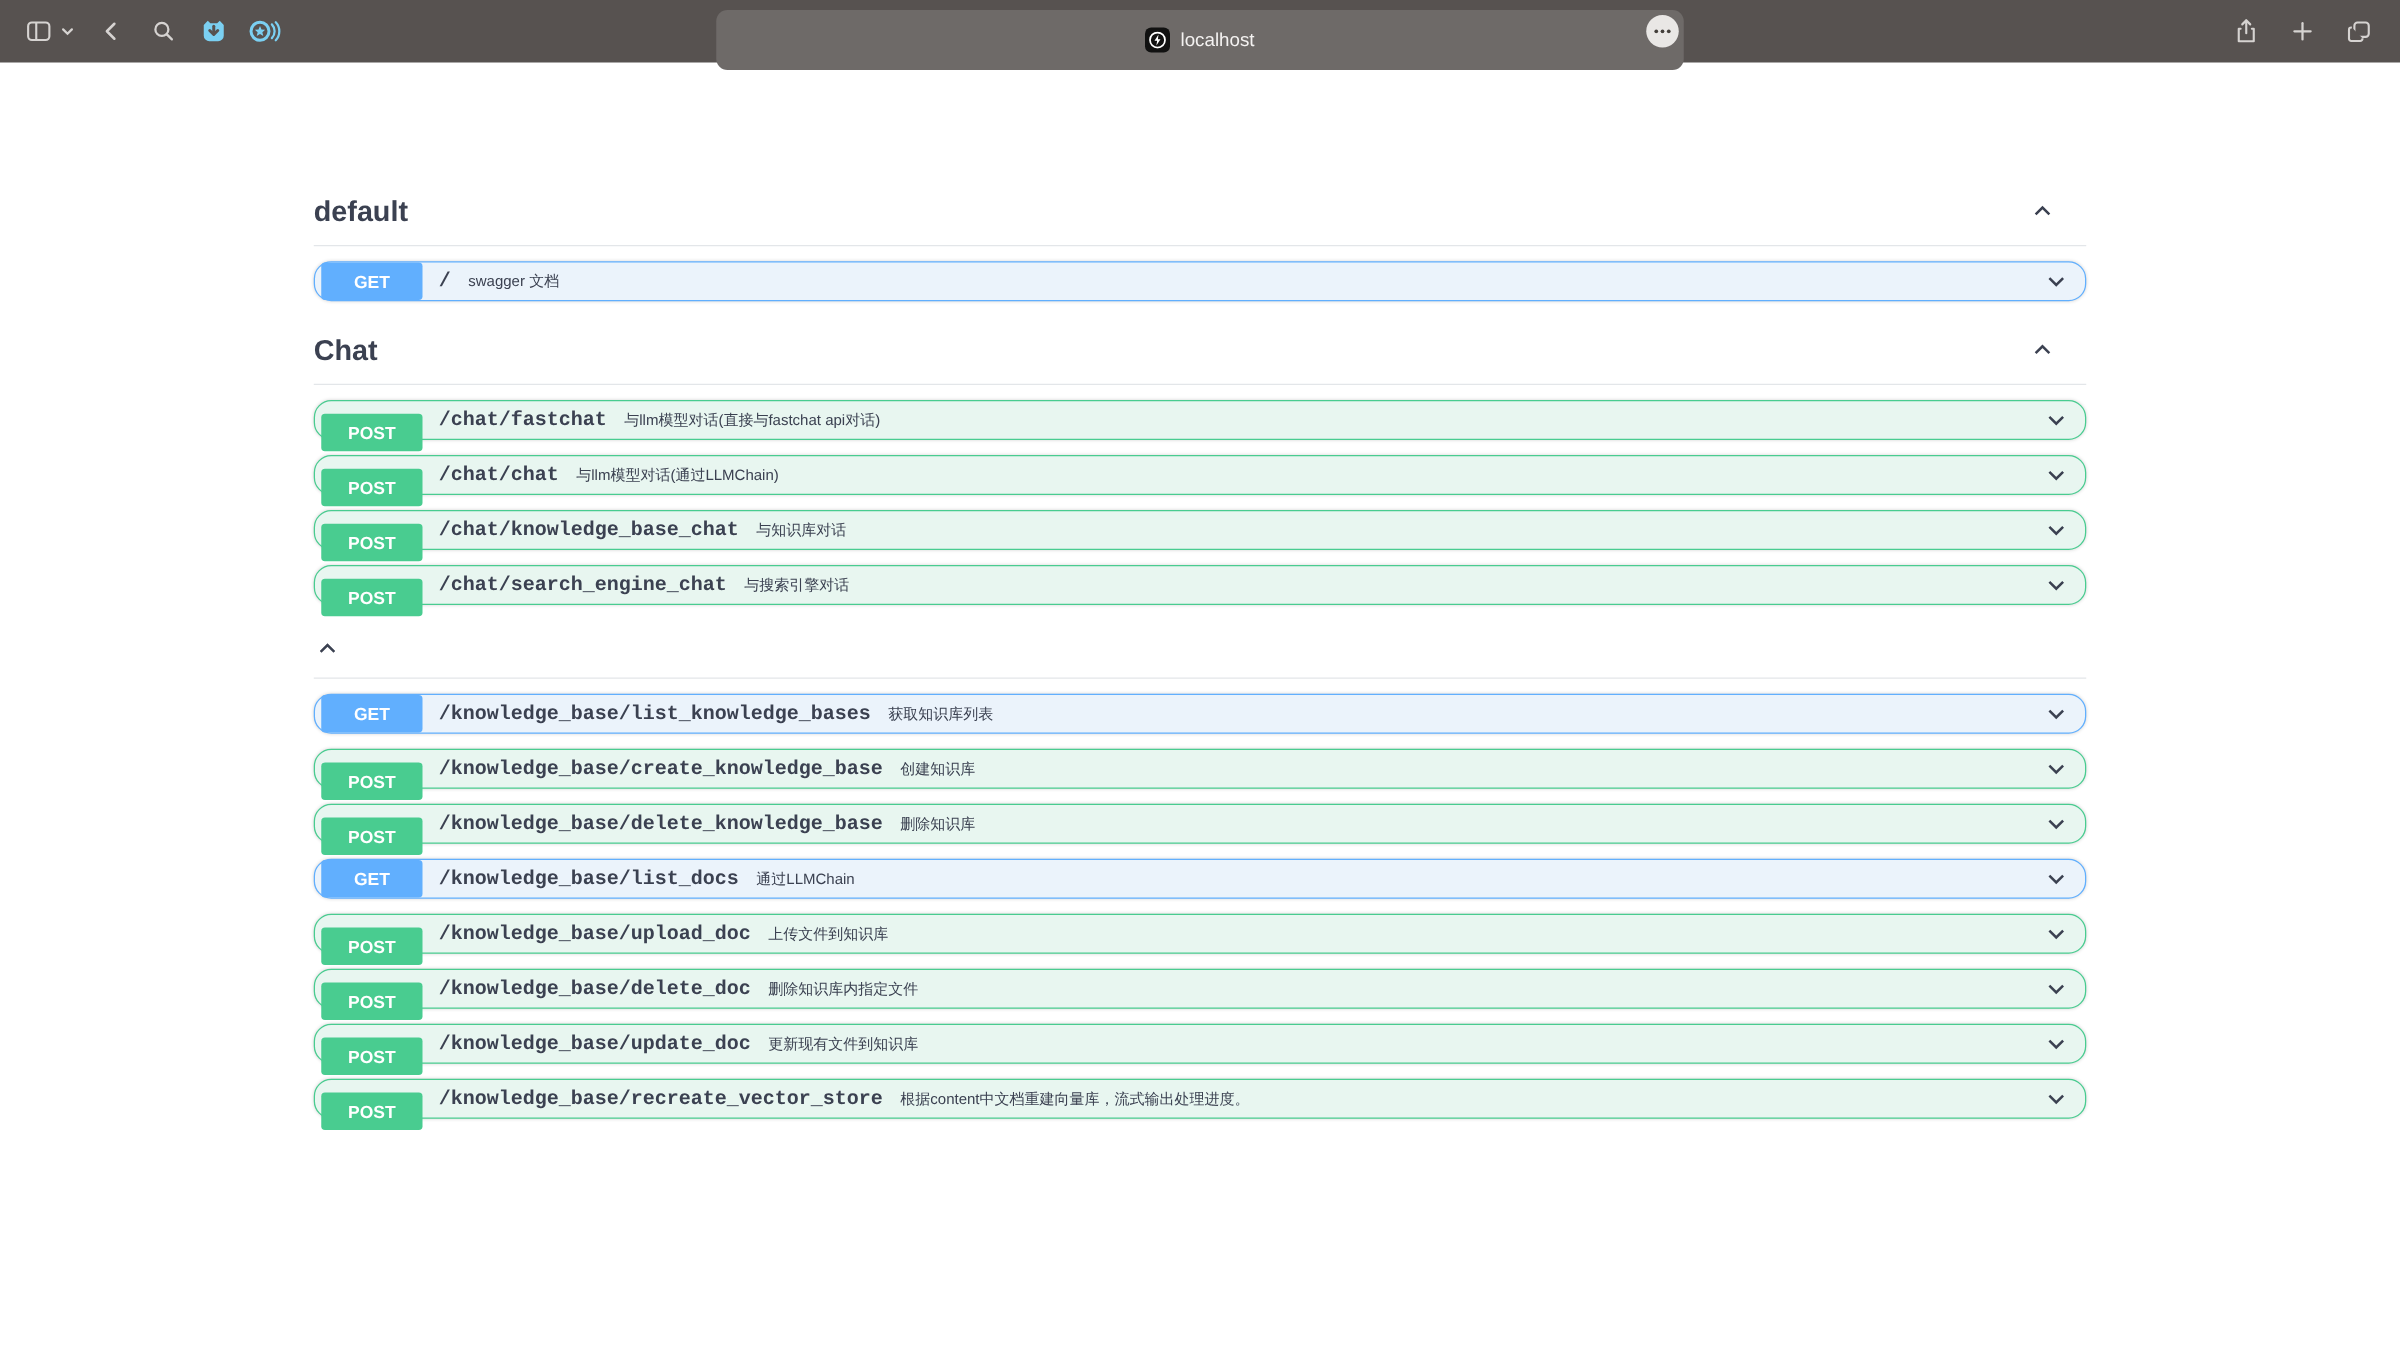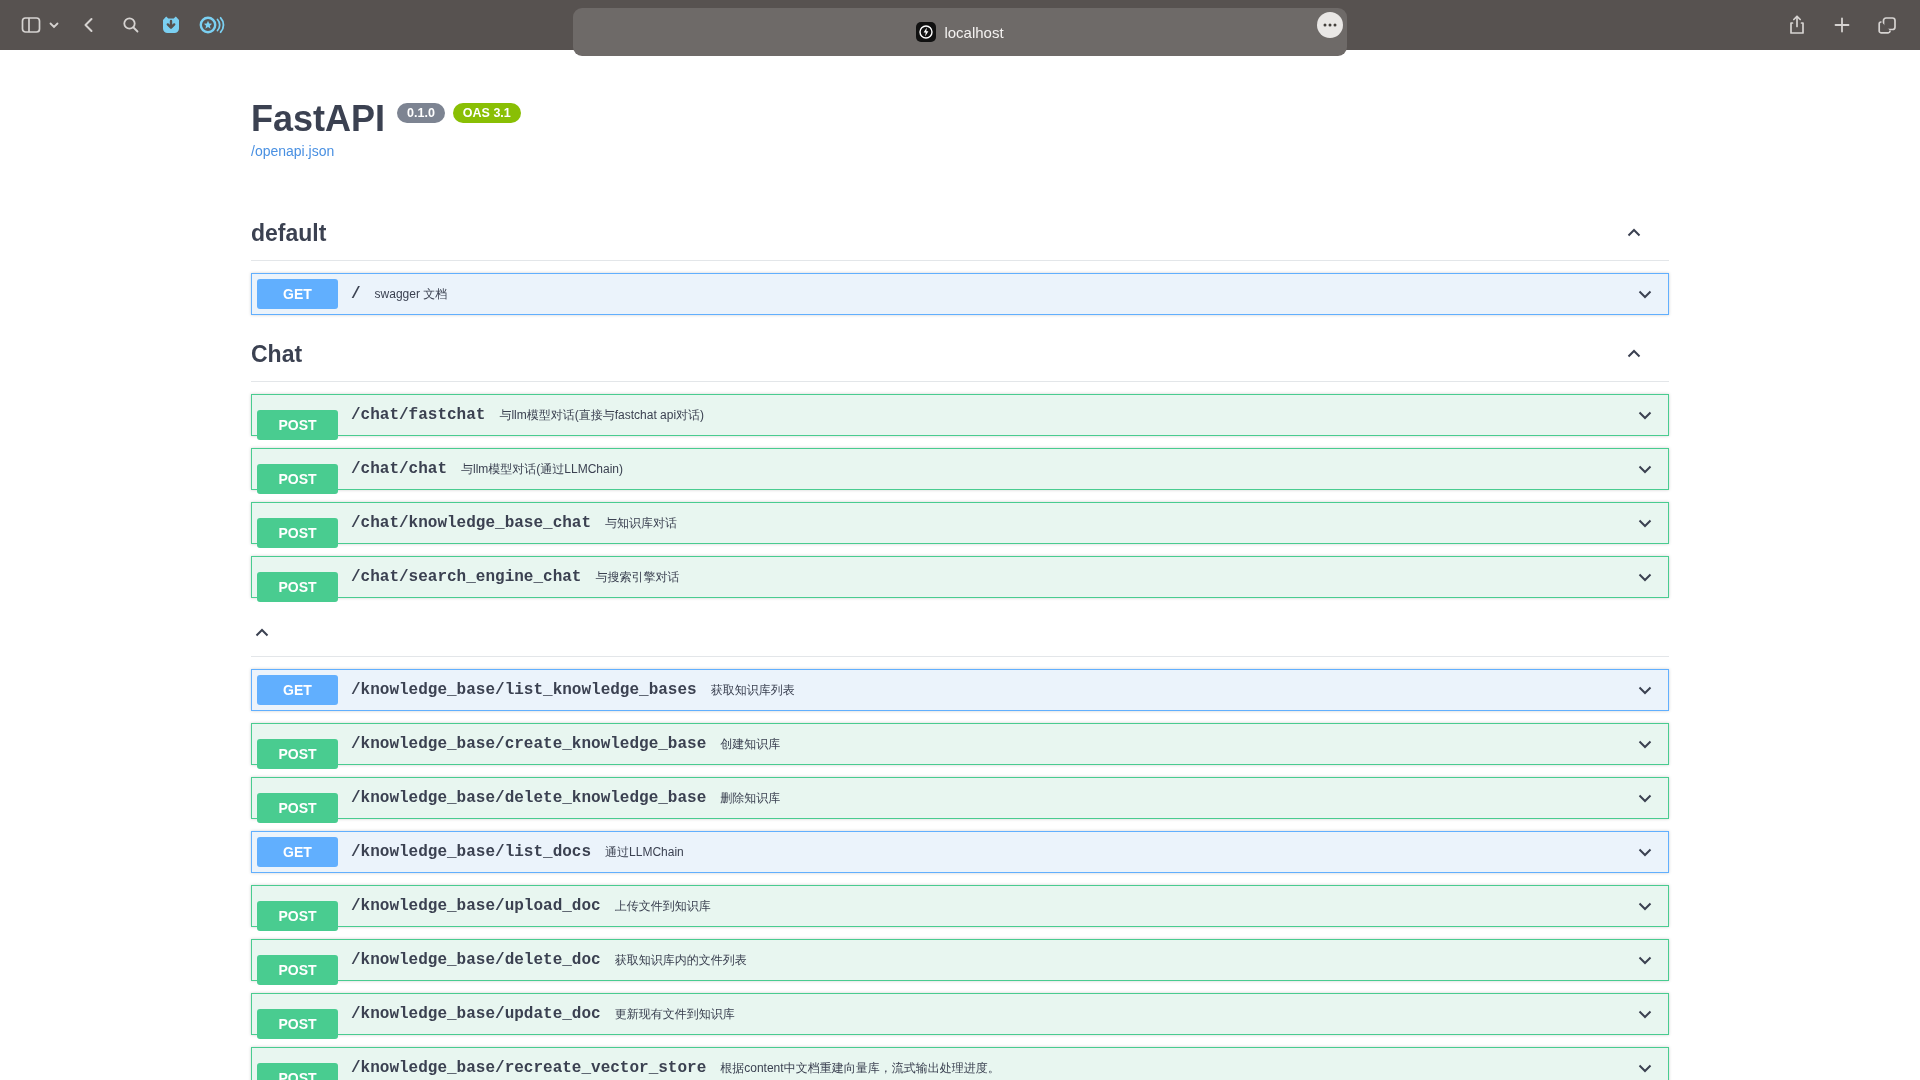--- a/index.html
+++ b/index.html
@@ -32,21 +32,21 @@
   .pill{border-radius:57px;padding:3px 10px;font-size:12.5px;font-weight:700;color:#fff;line-height:14px;}
   .pill.version{background:var(--verbadge);}
   .pill.oas{background:var(--oasbadge);}
   .spec-link{display:inline-block;margin-top:2px;color:var(--link);font-size:14px;text-decoration:none;cursor:pointer;}
   .section{margin-top:20px;}
   .section:first-child{margin-top:54px;}
   .section-header{display:flex;align-items:center;justify-content:space-between;
     border-bottom:1px solid #e3e6e9;padding:4px 0 12px;cursor:pointer;}
   .section-title{font-size:23px;line-height:30px;font-weight:700;color:var(--heading);margin:0;}
   .sec-chev{margin-right:24px;display:flex;color:var(--heading);}
-  .opblock{margin-top:12px;height:42px;border-radius:0;border:1px solid;display:flex;align-items:center;
+  .opblock{margin-top:12px;height:32px;border-radius:14px;border:1px solid;display:flex;align-items:center;
     padding:0 12px 0 5px;box-shadow:0 0 3px rgba(0,0,0,.19);cursor:pointer;}
   .opblock.get{background:var(--get-bg);border-color:var(--get);}
   .opblock.post{background:var(--post-bg);border-color:var(--post);}
   .method{min-width:81px;text-align:center;padding:7px 0;border-radius:3px;color:#fff;
     font-weight:700;font-size:14px;line-height:16px;}
   .method.get{background:var(--get);}
   .method.post{background:var(--post);margin-top:20px;}
   .path{font-family:"Liberation Mono", monospace;font-weight:700;font-size:16px;color:var(--heading);margin-left:13px;}
   .summary{font-size:12px;color:var(--heading);margin-left:14px;}
   .op-chev{margin-left:auto;display:flex;color:var(--heading);}
@@ -131,30 +131,20 @@
     <span class="tbi">
       <svg width="21" height="21" viewBox="0 0 21 21" fill="none" stroke="currentColor" stroke-width="1.7" stroke-linejoin="round">
         <rect x="6.5" y="3" width="11.5" height="11.5" rx="2.5"></rect>
         <path d="M4.5 7 H4 A1.8 1.8 0 0 0 2.2 8.8 V16 A1.8 1.8 0 0 0 4 17.8 H11.2 A1.8 1.8 0 0 0 13 16 V15.5" fill="var(--toolbar-bg)"></path>
       </svg>
     </span>
   </div>
 </div>
 
 <div class="wrapper">
-  <div class="info">
-    <div class="info-row">
-      <h2 class="api-title">FastAPI</h2>
-      <span class="badges">
-        <span class="pill version">0.1.0</span>
-        <span class="pill oas">OAS 3.1</span>
-      </span>
-    </div>
-    <a class="spec-link">/openapi.json</a>
-  </div>
 
   <div id="sections">
   <div class="section">
     <div class="section-header">
       <h3 class="section-title">default</h3>
       <span class="sec-chev">
         <svg width="22" height="22" viewBox="0 0 22 22" fill="none" stroke="currentColor" stroke-width="2">
           <polyline points="5.5,13.5 11,8 16.5,13.5"></polyline>
         </svg>
       </span>
@@ -289,21 +279,21 @@
     <span class="op-chev">
       <svg width="22" height="22" viewBox="0 0 22 22" fill="none" stroke="currentColor" stroke-width="2">
         <polyline points="5.5,8.5 11,14 16.5,8.5"></polyline>
       </svg>
     </span>
   </div>
 
   <div class="opblock post">
     <span class="method post">POST</span>
     <span class="path">/knowledge_base/delete_doc</span>
-    <span class="summary">获取知识库内的文件列表</span>
+    <span class="summary">删除知识库内指定文件</span>
     <span class="op-chev">
       <svg width="22" height="22" viewBox="0 0 22 22" fill="none" stroke="currentColor" stroke-width="2">
         <polyline points="5.5,8.5 11,14 16.5,8.5"></polyline>
       </svg>
     </span>
   </div>
 
   <div class="opblock post">
     <span class="method post">POST</span>
     <span class="path">/knowledge_base/update_doc</span>

